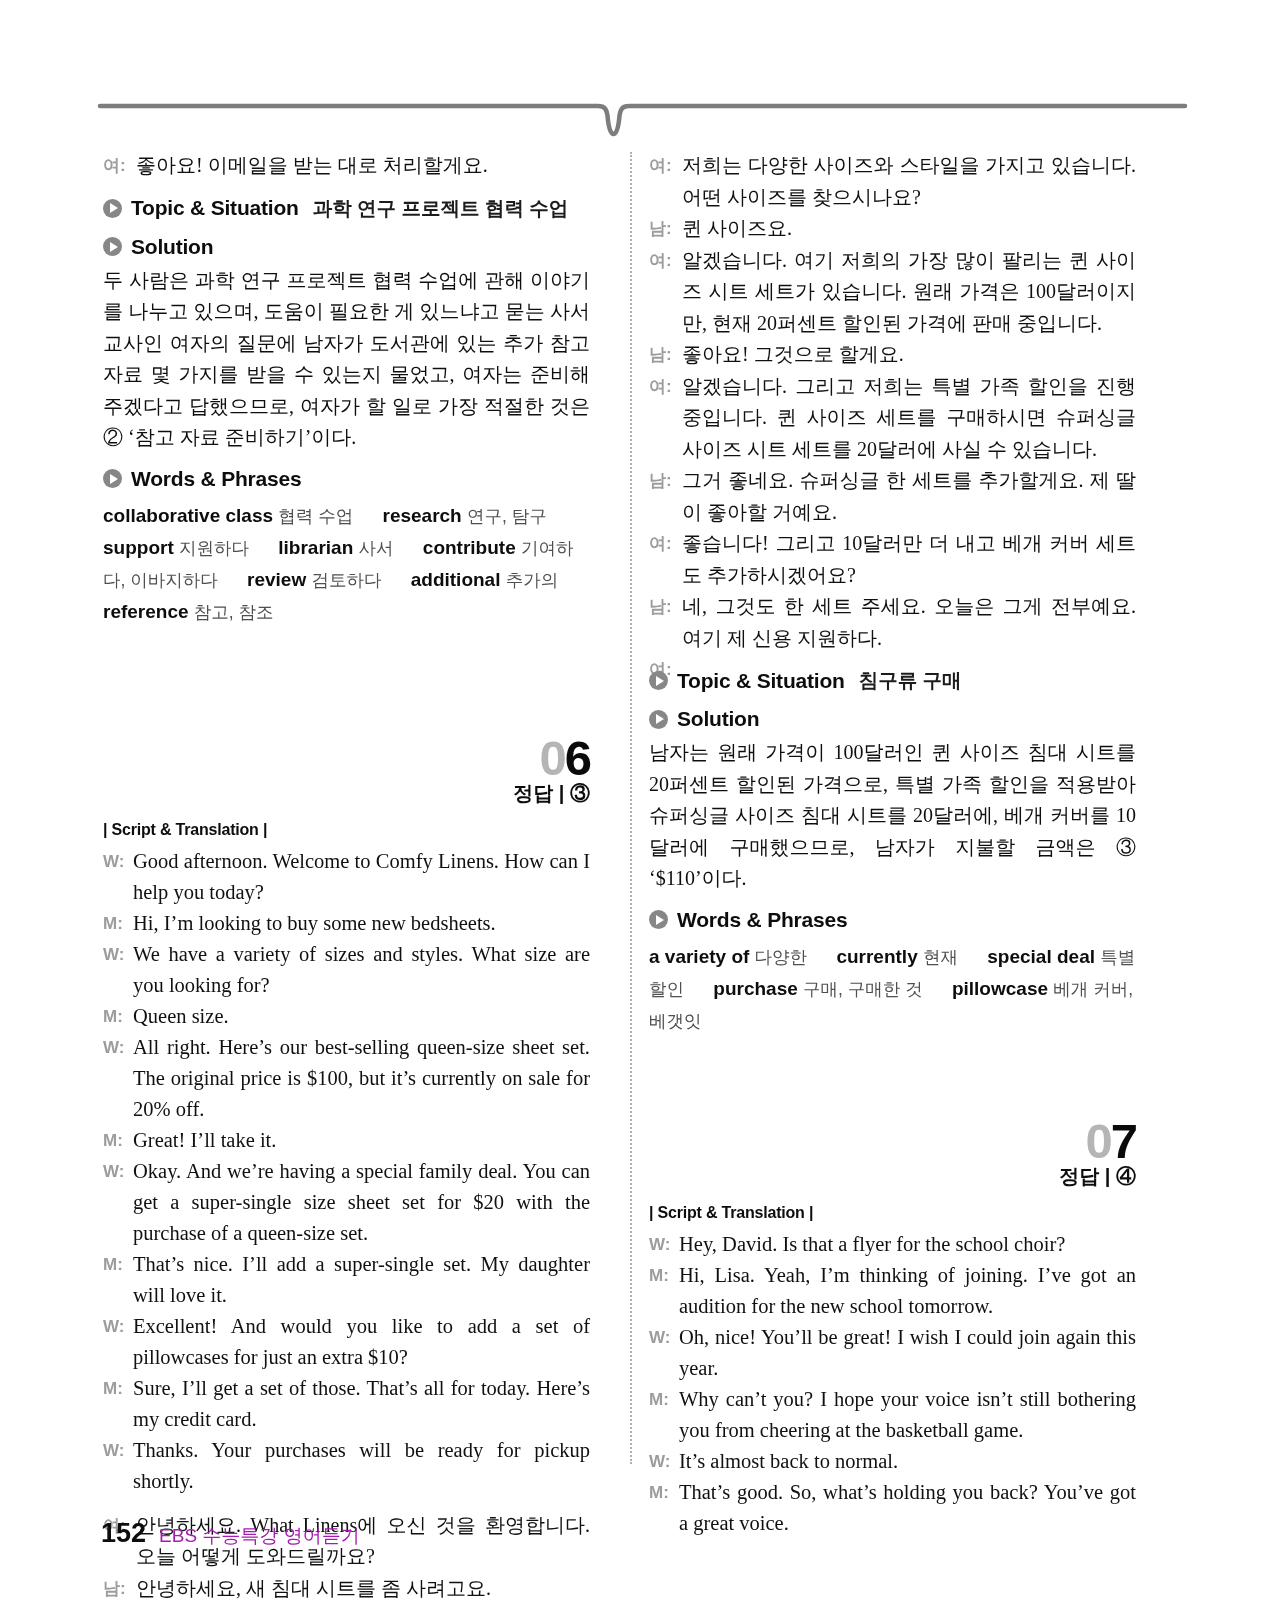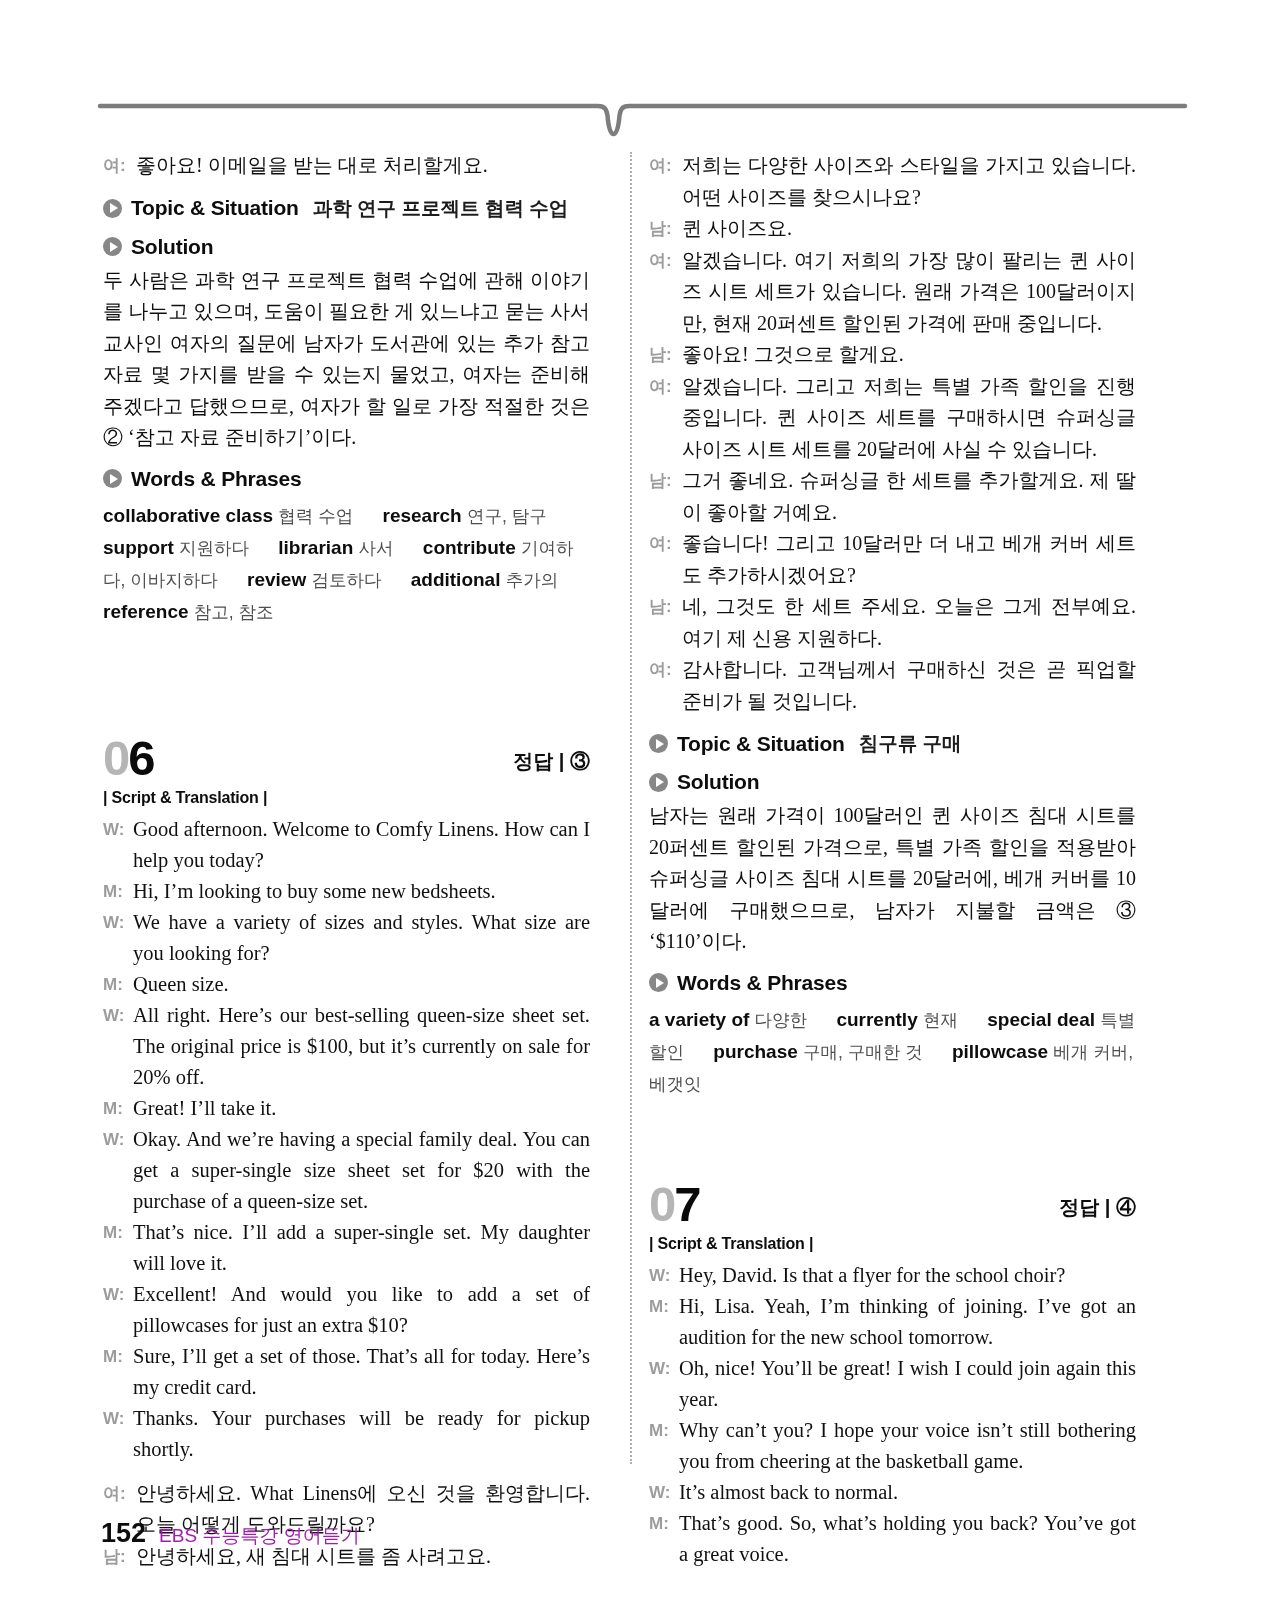--- a/index.html
+++ b/index.html
@@ -55,20 +55,21 @@
     font-size:19px; line-height:31px;
   }
   .vocab .entry { margin-right:24px; }
   .vocab .w { font-weight:bold; color:#0d0d0d; }
   .vocab .m { color:#4f4f4f; font-size:17.5px;text-align:right; }
 
   
   .sec-head {
     display:flex; justify-content:space-between; align-items:flex-end;
     font-family:"Liberation Sans", sans-serif;
+    flex-direction:column;
   }
   .sec-head.mt-lg { margin-top:108px; }
   .sec-head.mt-md { margin-top:82px; }
   .sec-num { font-weight:bold; font-size:49px; line-height:44px; letter-spacing:-2px; color:#0a0a0a; }
   .sec-num .zero { color:#b5b5b5; }
   .sec-ans { font-weight:bold; font-size:20px; color:#0d0d0d; padding-bottom:5px; }
 
   .script-label {
     margin-top:9px; font-family:"Liberation Sans", sans-serif;
     font-weight:bold; font-size:16px; color:#0d0d0d; letter-spacing:-0.2px;
@@ -148,21 +149,21 @@
 
     <div class="dialogue kr">
         <div class="dl"><span class="spk">여:</span><span class="txt">저희는 다양한 사이즈와 스타일을 가지고 있습니다. 어떤 사이즈를 찾으시나요?</span></div>
         <div class="dl"><span class="spk">남:</span><span class="txt">퀸 사이즈요.</span></div>
         <div class="dl"><span class="spk">여:</span><span class="txt">알겠습니다. 여기 저희의 가장 많이 팔리는 퀸 사이즈 시트 세트가 있습니다. 원래 가격은 100달러이지만, 현재 20퍼센트 할인된 가격에 판매 중입니다.</span></div>
         <div class="dl"><span class="spk">남:</span><span class="txt">좋아요! 그것으로 할게요.</span></div>
         <div class="dl"><span class="spk">여:</span><span class="txt">알겠습니다. 그리고 저희는 특별 가족 할인을 진행 중입니다. 퀸 사이즈 세트를 구매하시면 슈퍼싱글 사이즈 시트 세트를 20달러에 사실 수 있습니다.</span></div>
         <div class="dl"><span class="spk">남:</span><span class="txt">그거 좋네요. 슈퍼싱글 한 세트를 추가할게요. 제 딸이 좋아할 거예요.</span></div>
         <div class="dl"><span class="spk">여:</span><span class="txt">좋습니다! 그리고 10달러만 더 내고 베개 커버 세트도 추가하시겠어요?</span></div>
         <div class="dl"><span class="spk">남:</span><span class="txt">네, 그것도 한 세트 주세요. 오늘은 그게 전부예요. 여기 제 신용 지원하다.</span></div>
-        <div class="dl"><span class="spk">여:</span><span class="txt">감사합니다. 고객님께서 구매하신 것은 곧 픽업할 준비가 될 것입니다.</span></div>
+        <div class="dl"><span class="spk">여:</span></div>
       </div>
 
     <div class="feature">
       <span class="icon"></span>
       <span class="label">Topic &amp; Situation</span>
       <span class="value">침구류 구매</span>
     </div>
 
     <div class="feature">
       <span class="icon"></span>

